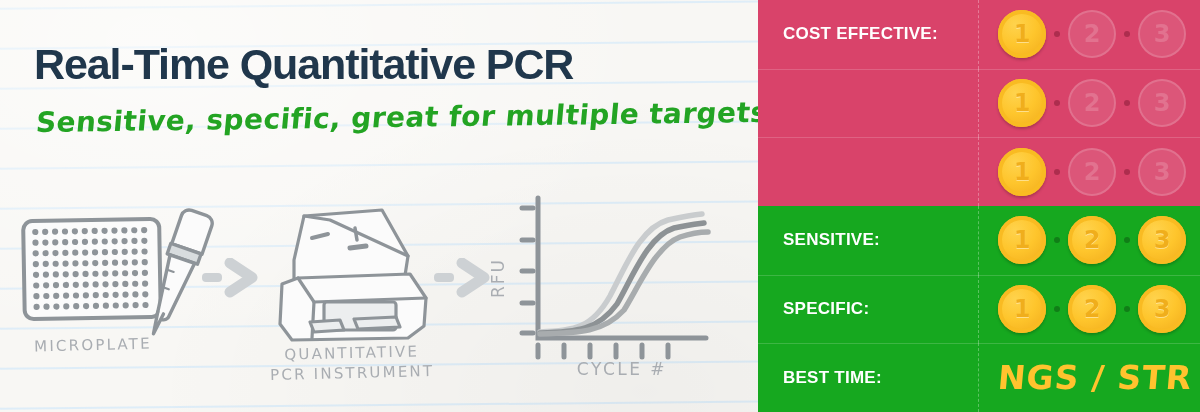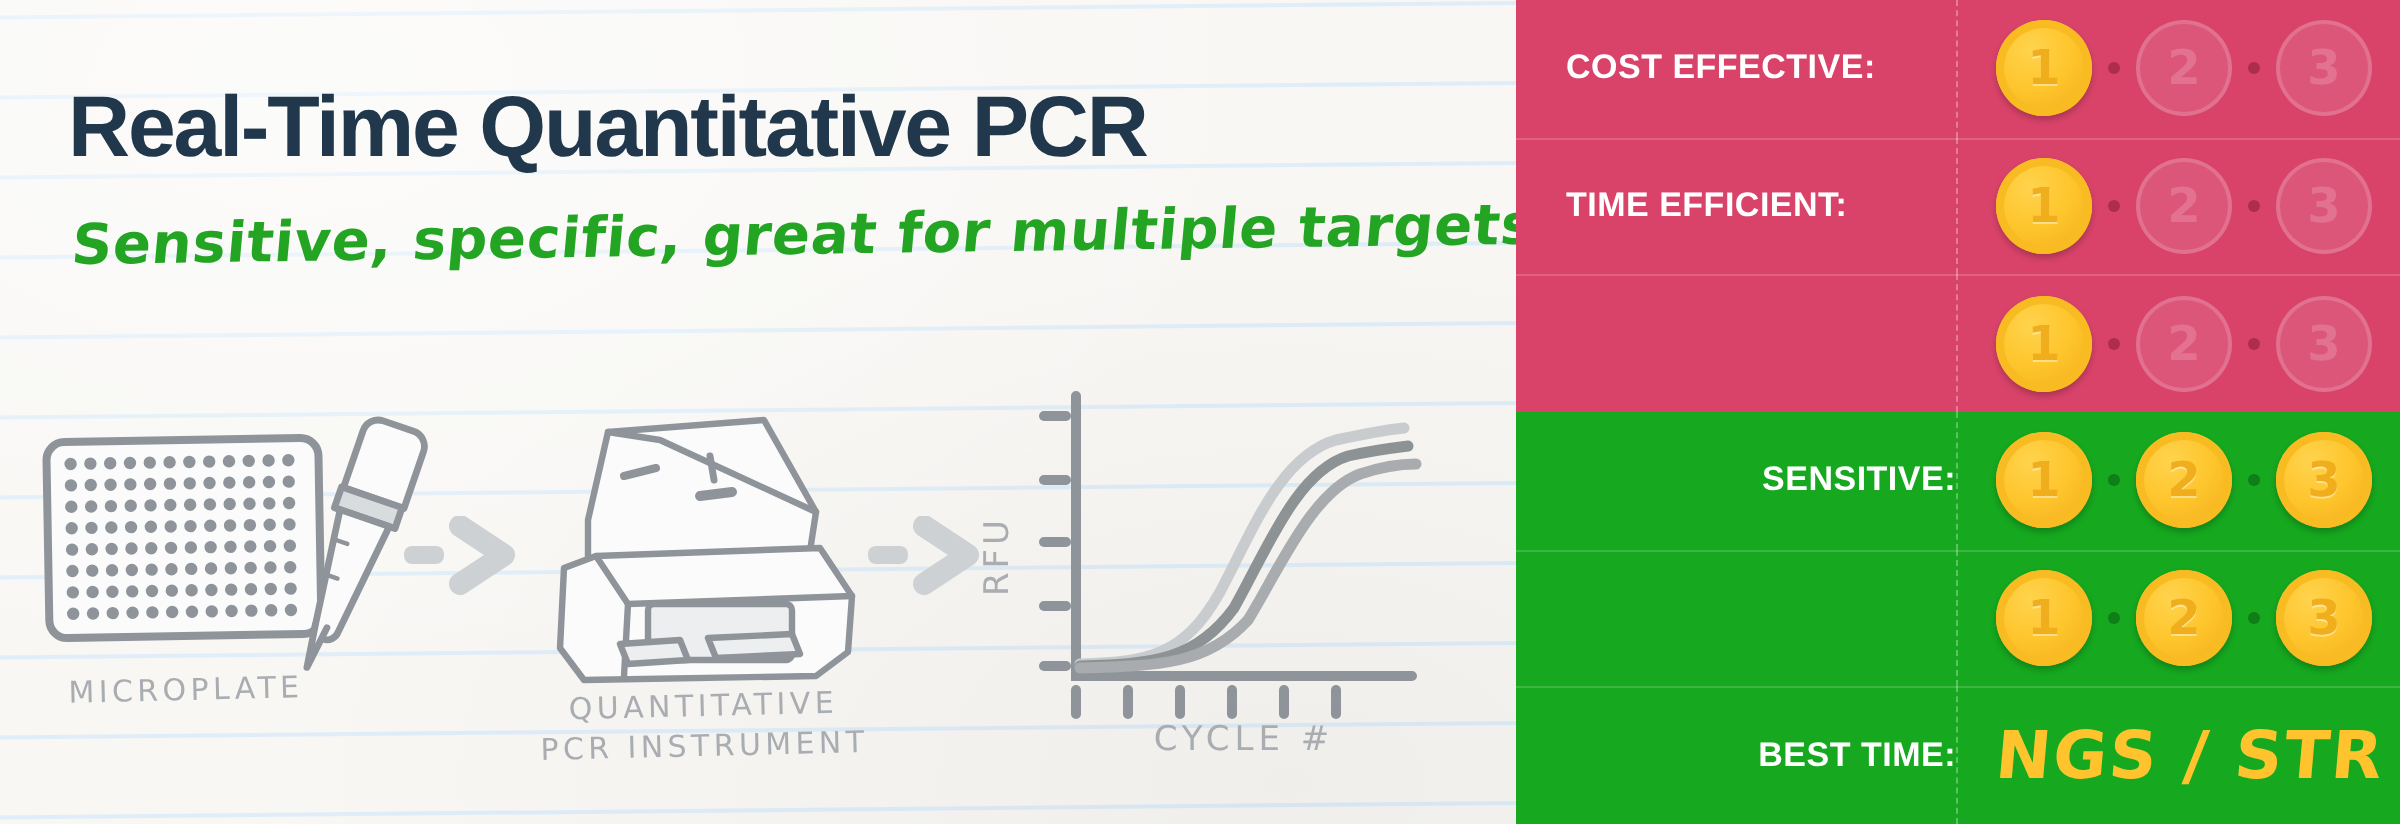--- a/index.html
+++ b/index.html
@@ -98,21 +98,21 @@
     width: 442px; height: 412px;
   }
   .row {
     position: relative;
     width: 442px;
     height: 68.67px;
     display: flex;
     align-items: center;
   }
   .row.red   { background: #d9436a; }
-  .row.green { background: #16a81f; text-align: right; }
+  .row.green { background: #16a81f; }
   .row.red + .row.red::before,
   .row.green + .row.green::before {
     content: "";
     position: absolute;
     left: 0; top: 0; width: 442px; height: 1px;
     background: rgba(255,255,255,.17);
   }
   .row-label {
     color: #ffffff;
     font-size: 17px;
@@ -401,21 +401,20 @@
             <i></i>
           </div>
           <div class="coin off-red">2</div>
           <div class="dot">
             <i></i>
           </div>
           <div class="coin off-red">3</div>
         </div>
       </div>
       <div class="row red">
-        <div class="row-label">TIME EFFICIENT:</div>
         <div class="vdivider"></div>
         <div class="coins">
           <div class="coin on">1</div>
           <div class="dot">
             <i></i>
           </div>
           <div class="coin off-red">2</div>
           <div class="dot">
             <i></i>
           </div>
@@ -445,20 +444,21 @@
             <i></i>
           </div>
           <div class="coin on">2</div>
           <div class="dot">
             <i></i>
           </div>
           <div class="coin on">3</div>
         </div>
       </div>
       <div class="row green">
+        <div class="row-label">SPECIFIC:</div>
         <div class="vdivider"></div>
         <div class="coins">
           <div class="coin on">1</div>
           <div class="dot">
             <i></i>
           </div>
           <div class="coin on">2</div>
           <div class="dot">
             <i></i>
           </div>

